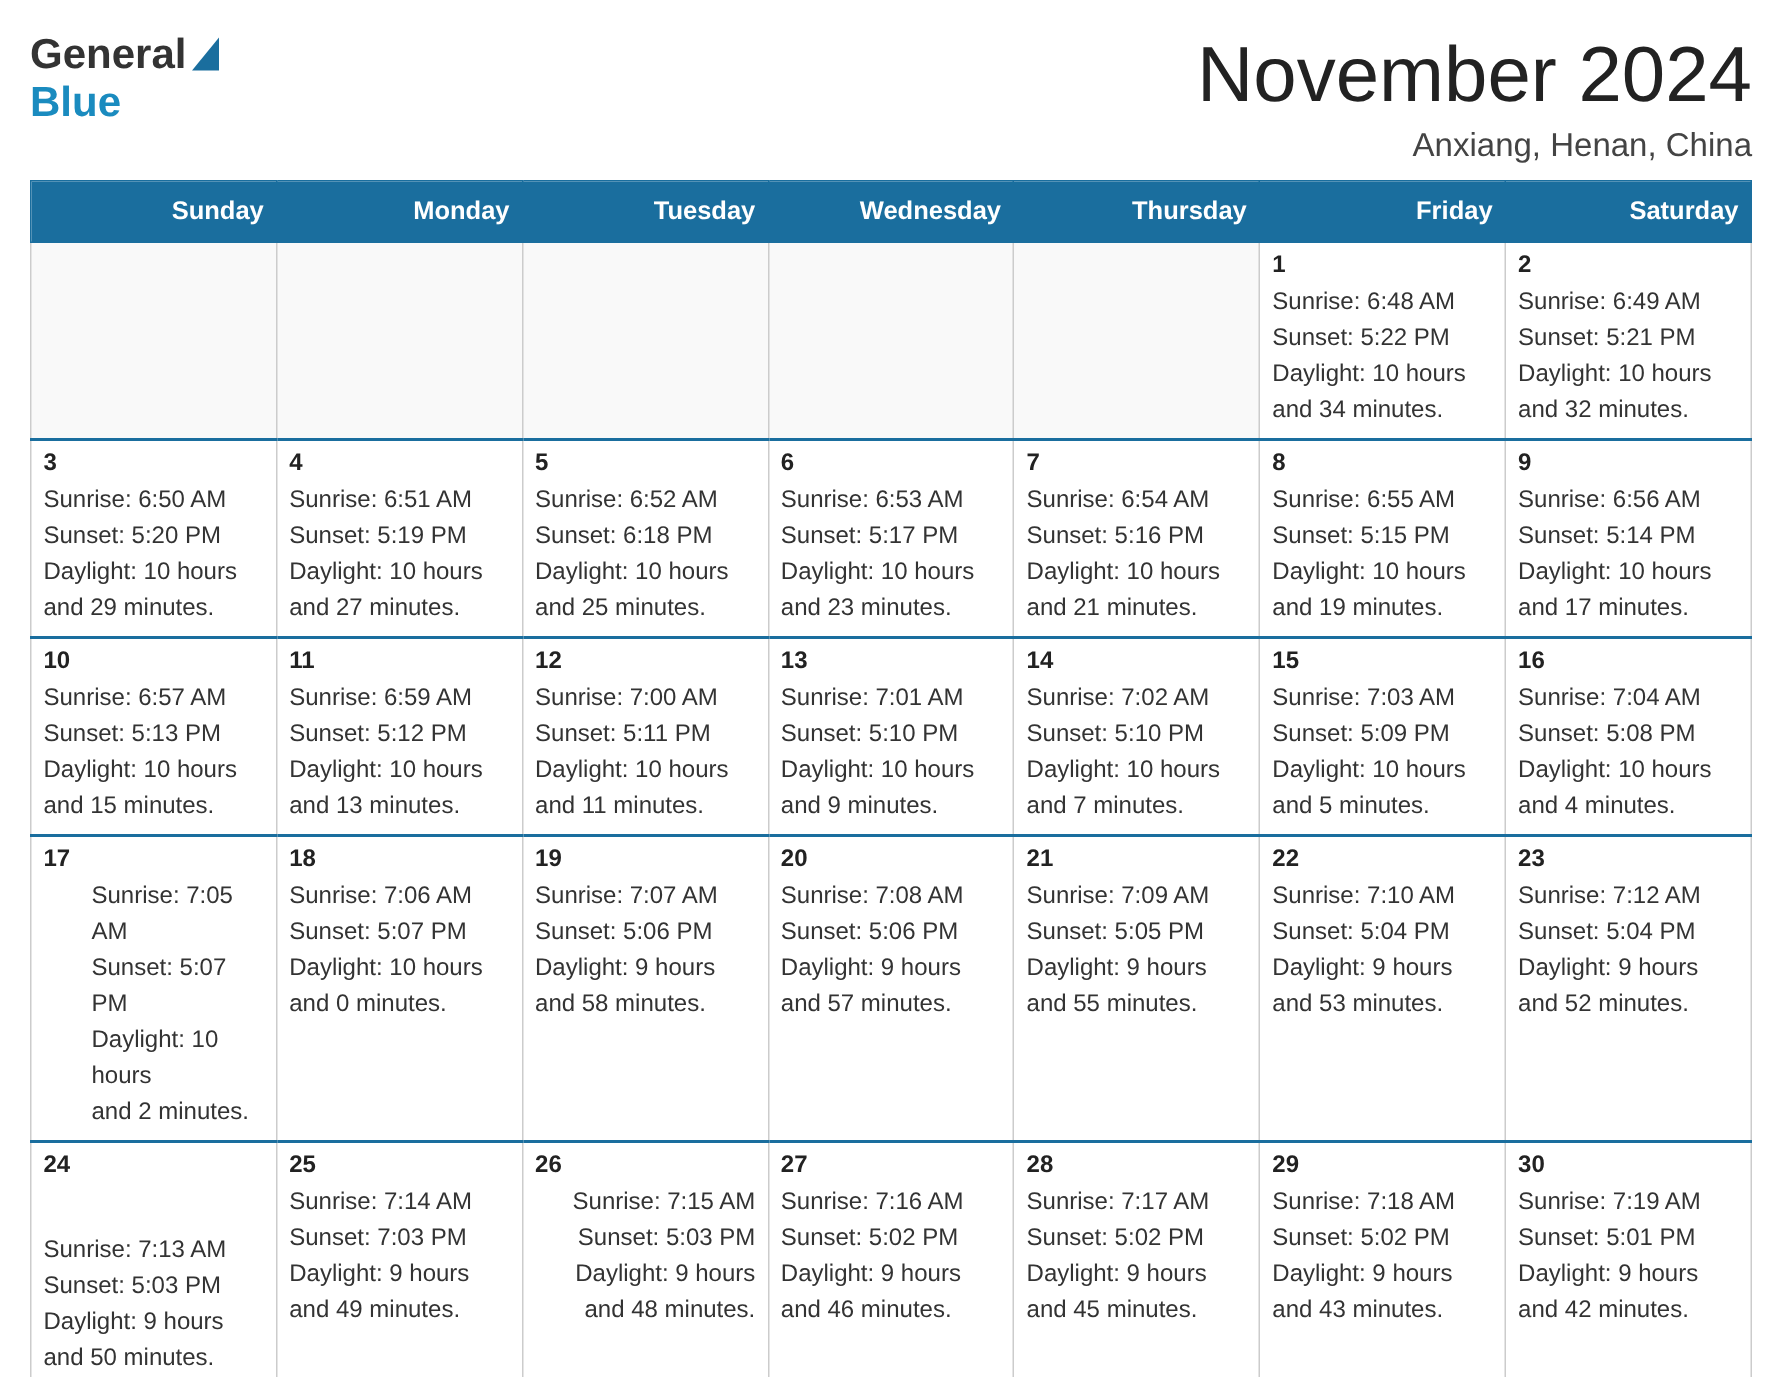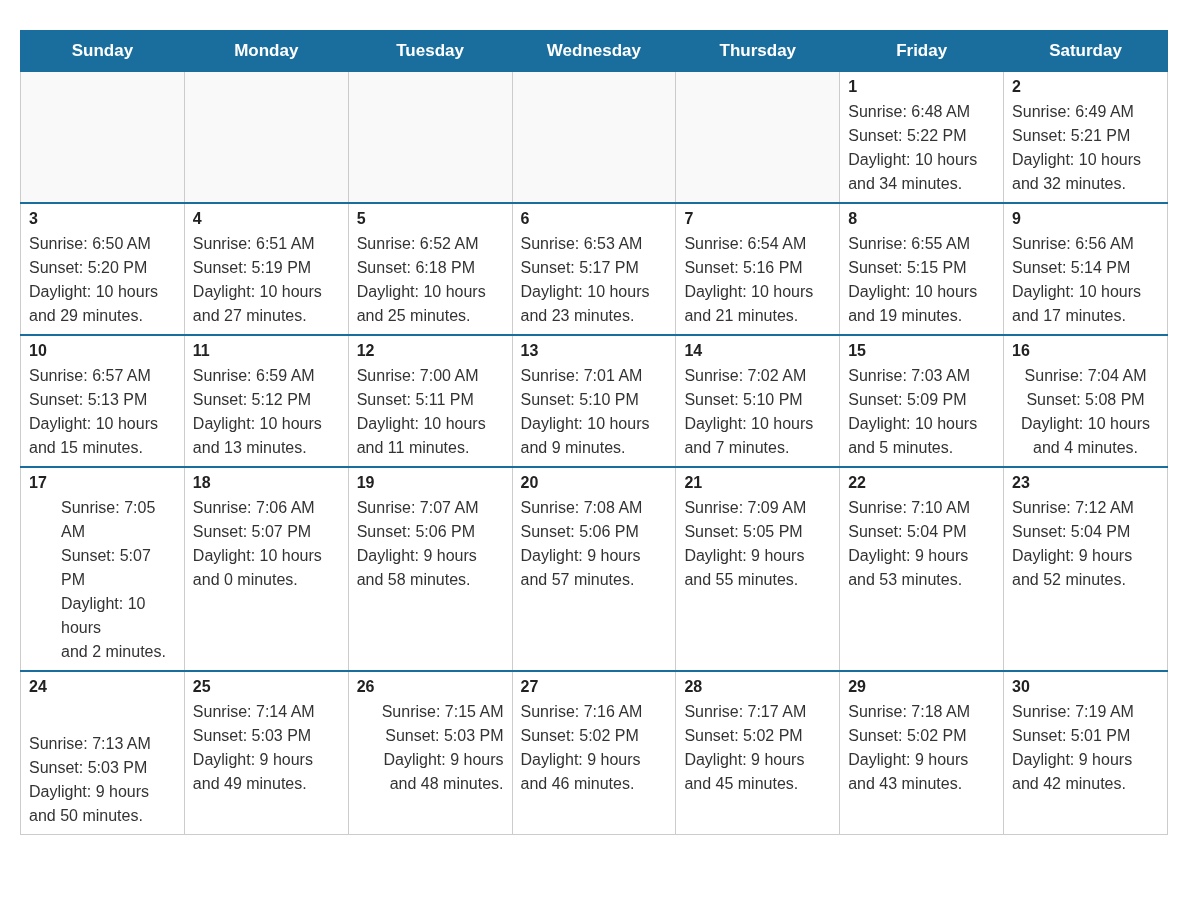--- a/index.html
+++ b/index.html
@@ -61,21 +61,21 @@
       width: 100%;
       border-collapse: collapse;
       border: 1px solid #ccc;
     }
     .calendar th {
       background-color: #1a6e9e;
       color: #fff;
       font-size: 17px;
       font-weight: bold;
       padding: 10px 8px;
-      text-align: center;
+      text-align: right;
       border: 1px solid #1a6e9e;
     }
     .calendar td {
       vertical-align: top;
       border: 1px solid #ccc;
       padding: 6px 8px;
       width: 14.28%;
       min-height: 110px;
       height: 120px;
       background: #fff;
@@ -95,20 +95,31 @@
       line-height: 1.5;
     }
     .row-divider td {
       border-top: 2px solid #1a6e9e;
     }
   </style>
 </head>
 <body>
 
 <div class="header">
+  <div class="logo">
+    <div class="logo-top">
+      <span class="logo-general">General</span>
+      <div class="logo-triangle"></div>
+    </div>
+    <span class="logo-blue">Blue</span>
+  </div>
+  <div class="title-area">
+    <div class="month-title">November 2024</div>
+    <div class="location-title">Anxiang, Henan, China</div>
+  </div>
 </div>
 
 <table class="calendar">
   <thead>
     <tr>
     <th>Sunday</th>
         <th>Monday</th>
         <th>Tuesday</th>
         <th>Wednesday</th>
         <th>Thursday</th>
@@ -227,21 +238,21 @@
         </td>
         <td>
           <div class="day-number">15</div>
           <div class="day-info" style="white-space: pre-line;">Sunrise: 7:03 AM
 Sunset: 5:09 PM
 Daylight: 10 hours
 and 5 minutes.</div>
         </td>
         <td>
           <div class="day-number">16</div>
-          <div class="day-info" style="white-space: pre-line; text-align: center;">Sunrise: 7:04 AM
+          <div class="day-info" style="white-space: pre-line;">Sunrise: 7:04 AM
 Sunset: 5:08 PM
 Daylight: 10 hours
 and 4 minutes.</div>
         </td>
       </tr>
       <tr class="row-divider">
         <td>
           <div class="day-number">17</div>
           <div class="day-info" style="white-space: pre-line; margin-left: 32px;">Sunrise: 7:05 AM
 Sunset: 5:07 PM
@@ -295,21 +306,21 @@
         <td>
           <div class="day-number">24</div>
           <div class="day-info" style="white-space: pre-line; margin-top: 36px;">Sunrise: 7:13 AM
 Sunset: 5:03 PM
 Daylight: 9 hours
 and 50 minutes.</div>
         </td>
         <td>
           <div class="day-number">25</div>
           <div class="day-info" style="white-space: pre-line;">Sunrise: 7:14 AM
-Sunset: 5:03 PM
+Sunset: 7:03 PM
 Daylight: 9 hours
 and 49 minutes.</div>
         </td>
         <td>
           <div class="day-number">26</div>
           <div class="day-info" style="white-space: pre-line; text-align: right;">Sunrise: 7:15 AM
 Sunset: 5:03 PM
 Daylight: 9 hours
 and 48 minutes.</div>
         </td>

